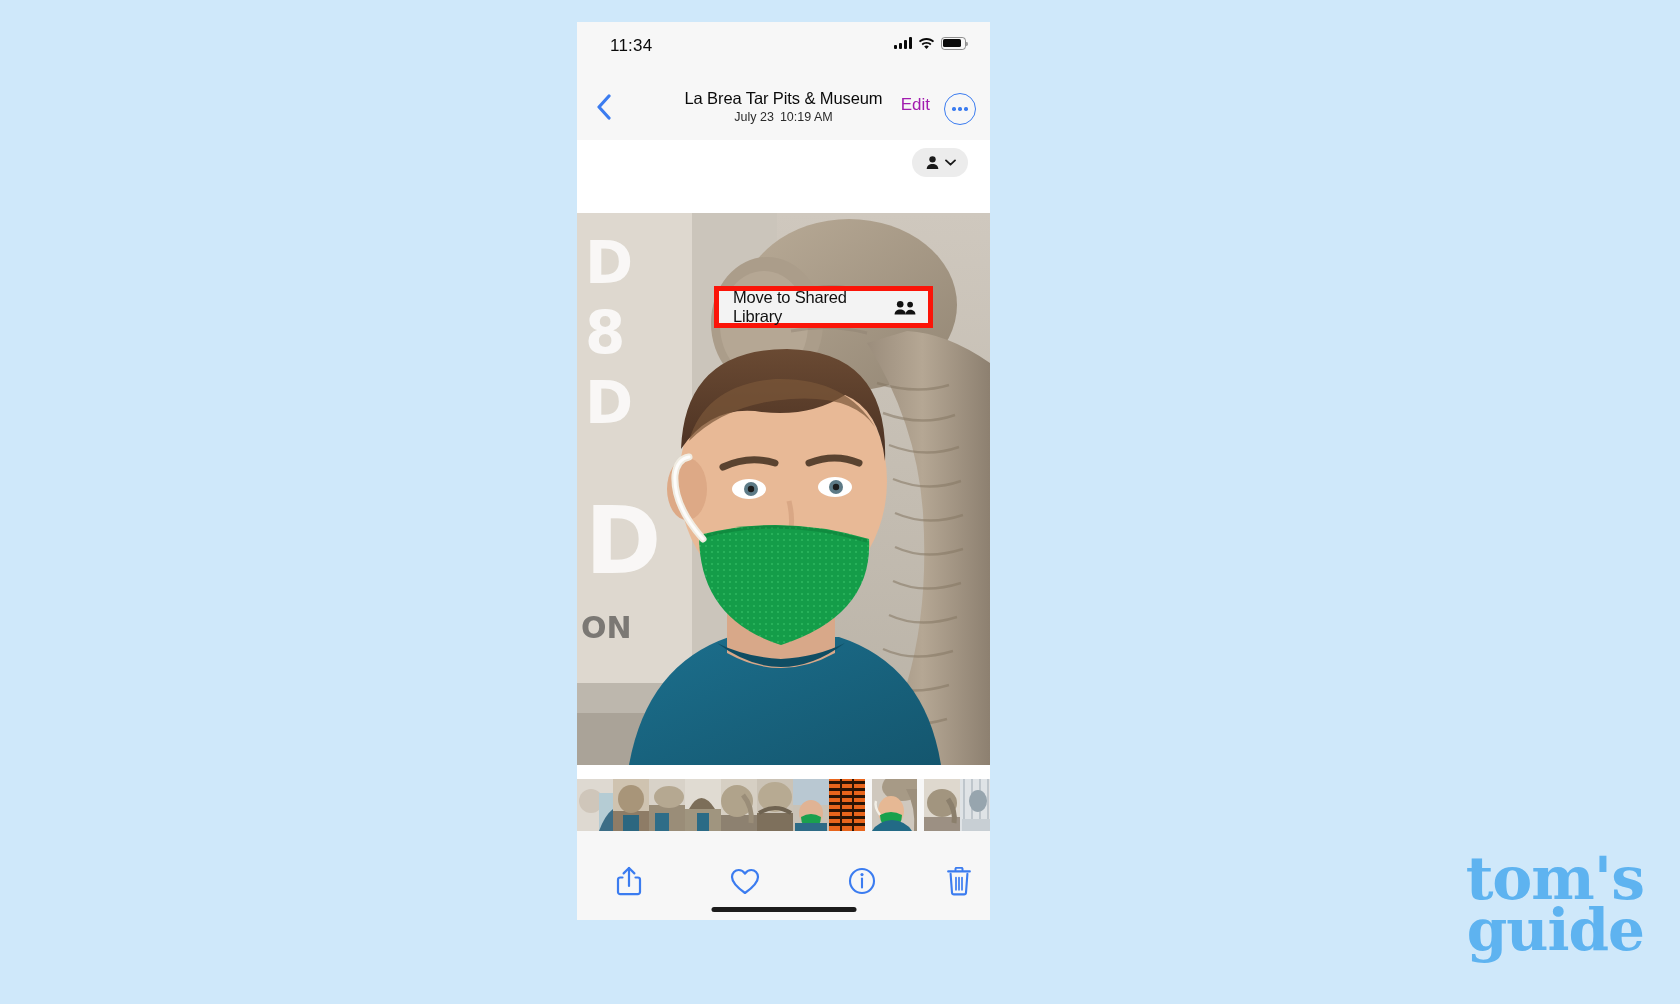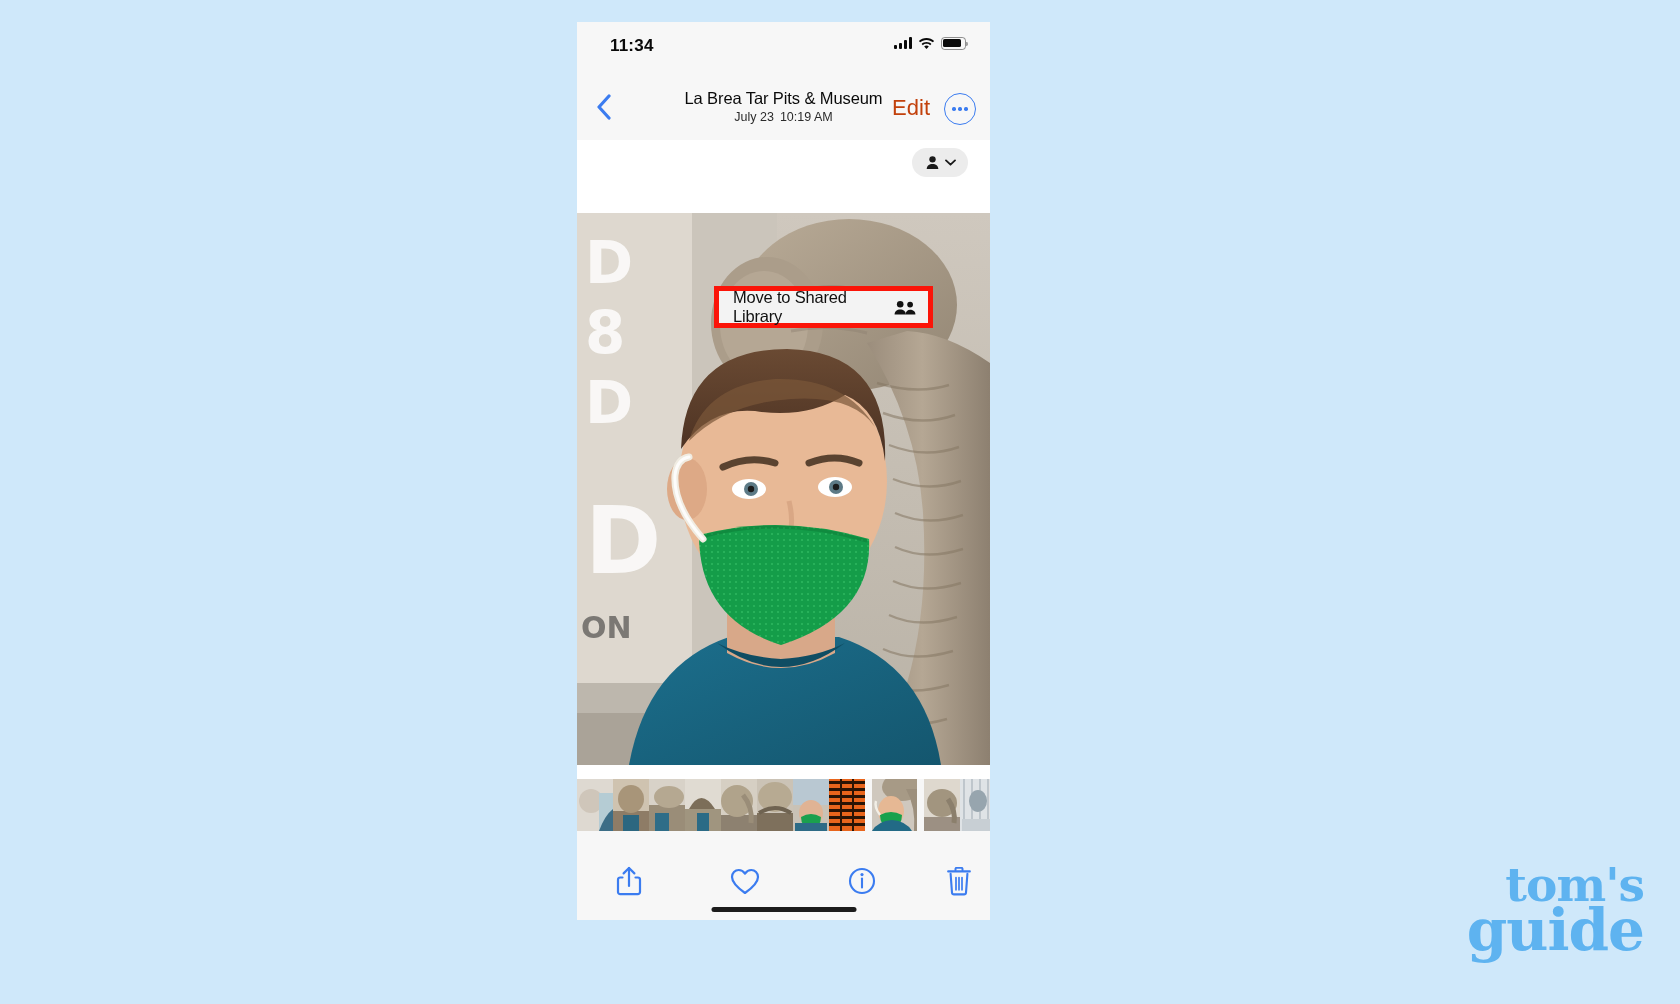--- a/index.html
+++ b/index.html
@@ -36,21 +36,21 @@
     left: 0; top: 0;
     width: 413px;
     height: 52px;
     background: #f7f7f7;
   }
   .status-time {
     position: absolute;
     left: 33px;
     top: 14px;
     font-size: 17px;
-    font-weight: bold;
+    font-weight: normal;
     color: #0a0a0a;
     letter-spacing: .2px;
   }
   .status-icons {
     position: absolute;
     right: 24px;
     top: 15px;
     display: flex;
     align-items: center;
     gap: 6px;
@@ -118,22 +118,22 @@
   .nav-sub {
     font-size: 12.5px;
     color: #2b2b2b;
     margin-top: 2px;
     line-height: 15px;
   }
   .nav-sub .dt-gap { display: inline-block; width: 6px; }
   .edit-btn {
     position: absolute;
     right: 60px; top: 21px;
-    font-size: 22px;
-    color: #c2410c;
+    font-size: 17px;
+    color: #a21caf;
   }
   .more-btn {
     position: absolute;
     right: 14px; top: 19px;
     width: 30px; height: 30px;
     border-radius: 50%;
     border: 1.6px solid #3b7cf0;
     display: flex;
     align-items: center;
     justify-content: center;
@@ -259,21 +259,21 @@
     right: 36px;
     bottom: 48px;
     text-align: right;
     line-height: .88;
     font-family: "DejaVu Serif", serif;
     font-weight: bold;
     color: #5eb3f0;
     letter-spacing: -1px;
     user-select: none;
   }
-  .tg-logo .l1 { font-size: 47px; display: block; }
+  .tg-logo .l1 { font-size: 60px; display: block; }
   .tg-logo .l2 { font-size: 58px; display: block; }
 </style>
 </head>
 <body>
 
 <div id="stage">
 
   <div id="phone">
 
     <div class="statusbar">

